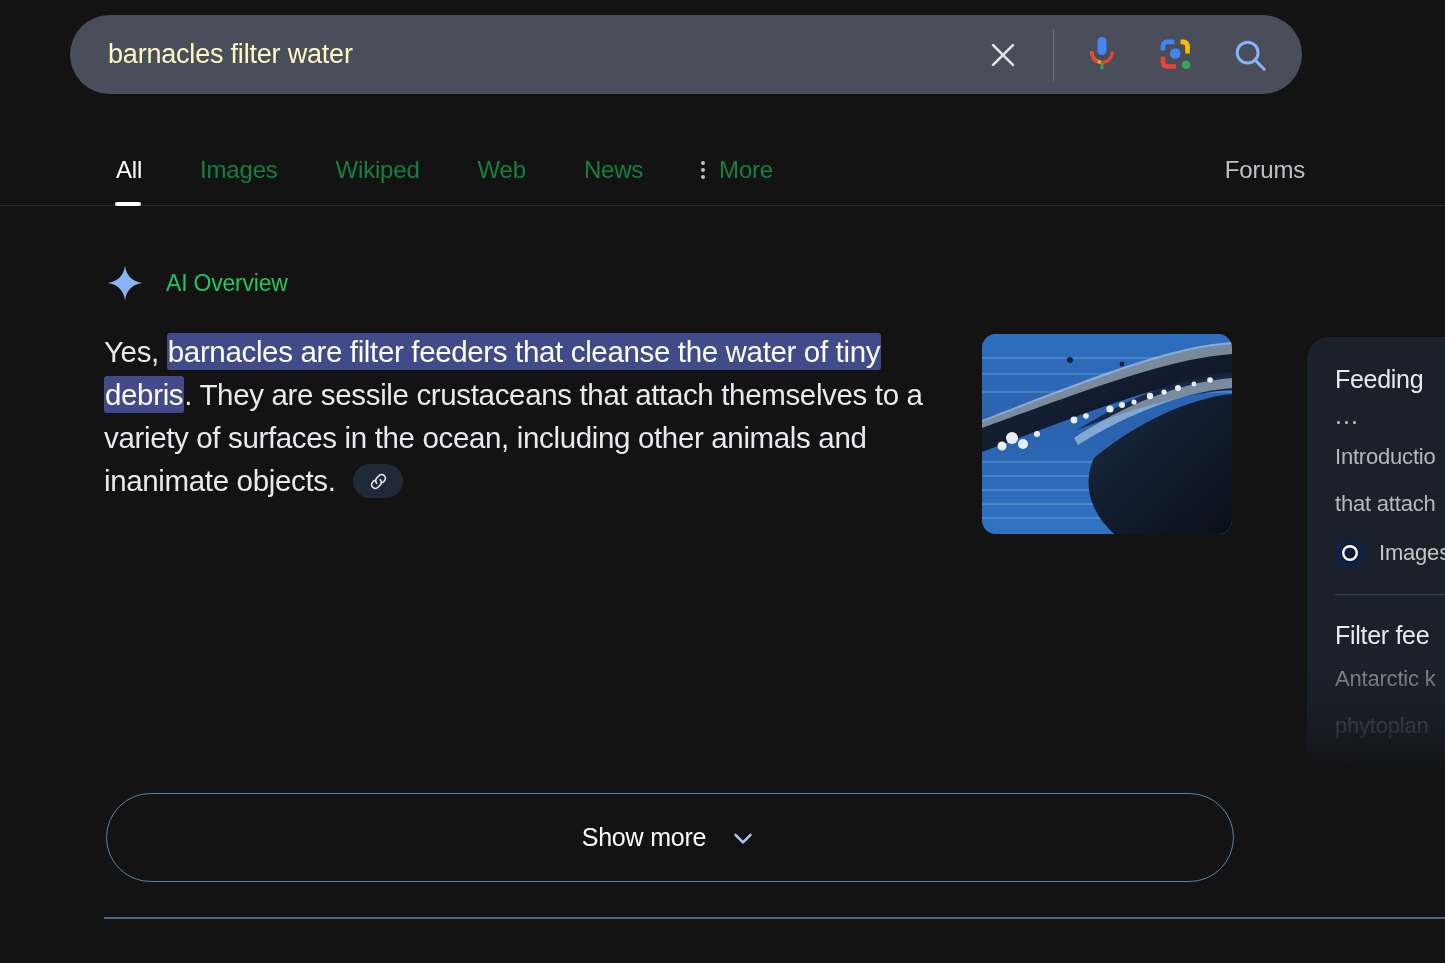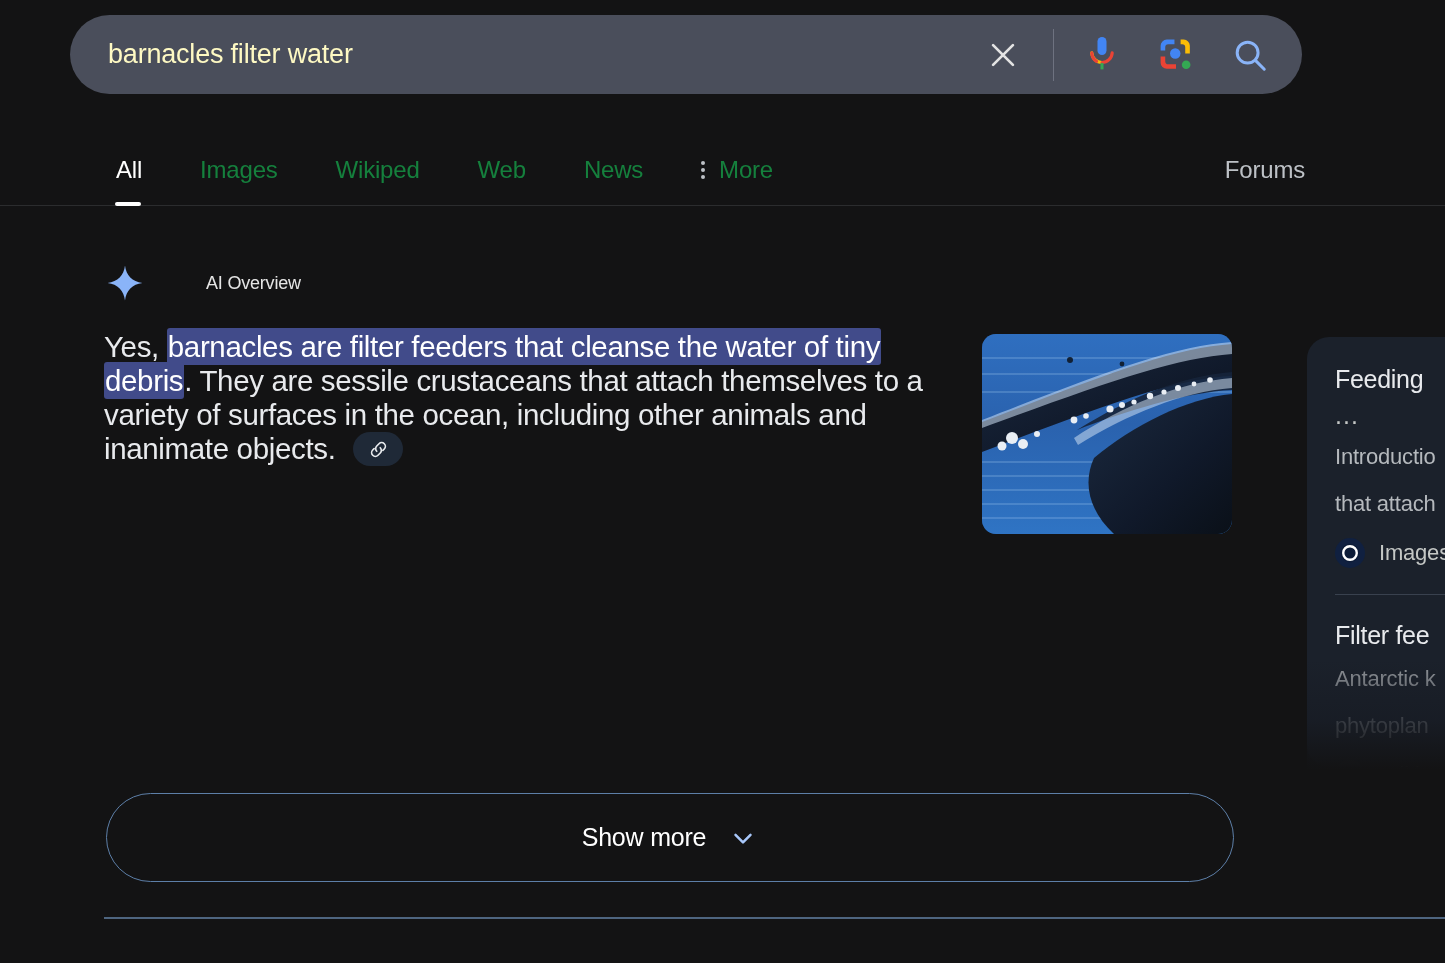--- a/index.html
+++ b/index.html
@@ -125,34 +125,33 @@
   .ai-header {
     position: absolute;
     left: 106px;
     top: 262px;
     display: flex;
     align-items: center;
     gap: 22px;
   }
   .spark { width: 38px; height: 42px; display:block; }
   .ai-title {
-    font-size: 18px;
-    color: #e5e5e5;
+    font-size: 23px;
+    color: #22c55e;
     font-weight: 500;
     letter-spacing: -0.2px;
-    margin-left: 40px;
   }
 
   .ai-body {
     position: absolute;
     left: 104px;
     top: 330px;
     width: 862px;
     font-size: 29.5px;
-    line-height: 34px;
+    line-height: 43px;
     color: #e8eaed;
     letter-spacing: -0.35px;
   }
   .hl {
     background: #414b8a;
     color: #ffffff;
     border-radius: 3px;
     padding: 2px 1px;
     box-decoration-break: clone;
     -webkit-box-decoration-break: clone;

